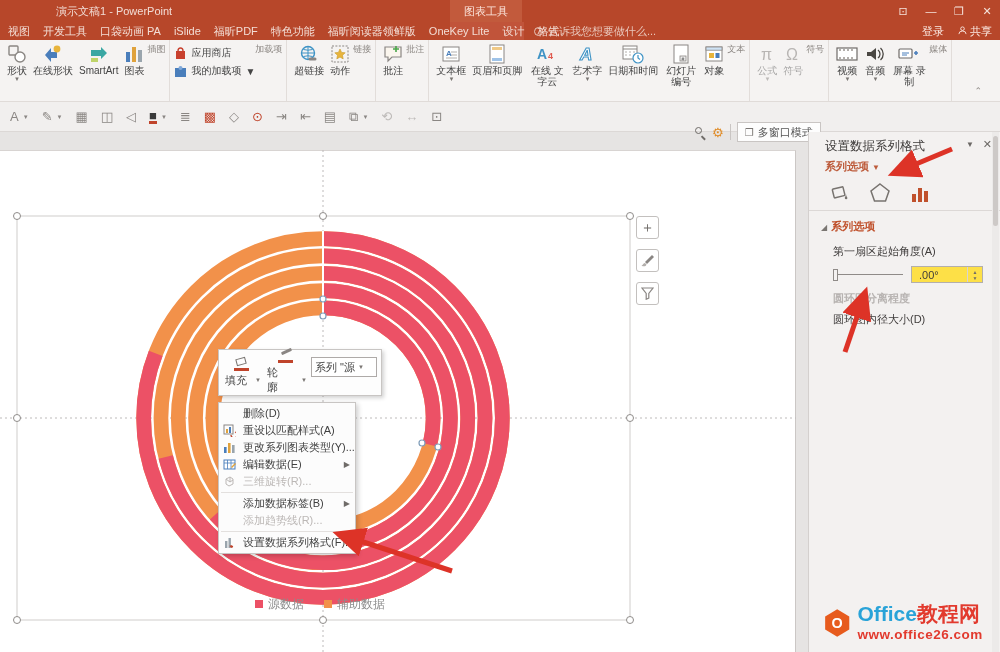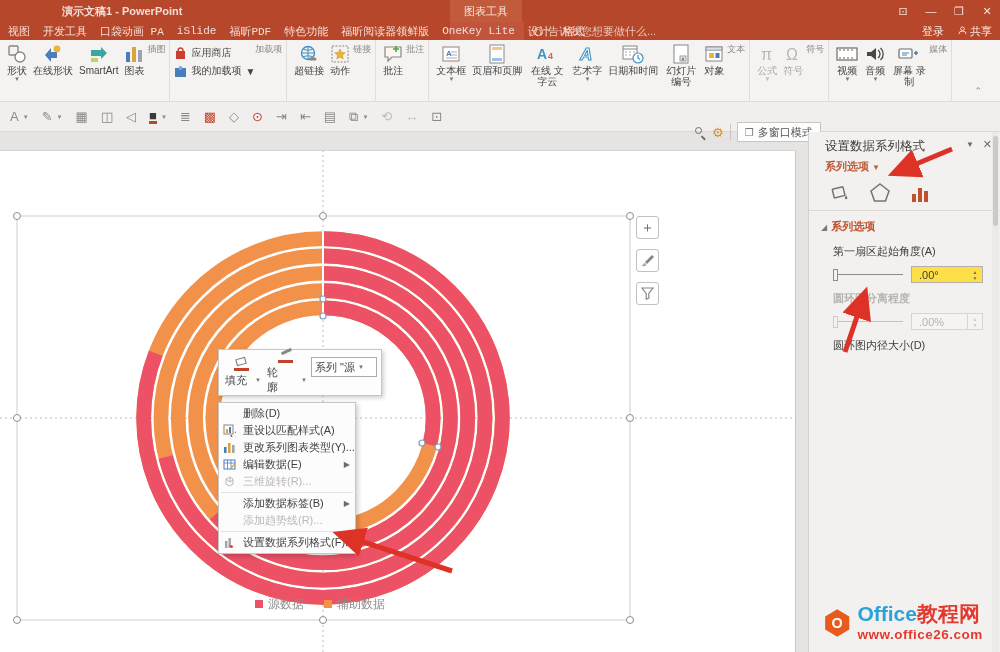--- a/index.html
+++ b/index.html
@@ -1,30 +1,30 @@
 <!DOCTYPE html>
 <html><head>
 <meta charset="utf-8">
 <style>
   * { margin:0; padding:0; box-sizing:border-box; }
   html,body { width:1000px; height:652px; overflow:hidden; }
   body { position:relative; font-family:"Liberation Sans","DejaVu Sans",sans-serif; background:#e6e4e3; }
 
   
   .titlebar { position:absolute; left:0; top:0; width:1000px; height:22px; background:#b7472a; color:#f2ddd6; font-size:11px; }
-  .titlebar .doc-title { position:absolute; left:62px; top:4px;font-weight:bold; }
+  .titlebar .doc-title { position:absolute; left:56px; top:4px; }
   .ctx-group { position:absolute; left:450px; top:0; width:72px; height:22px; background:#c25a3c; color:#fbe3d9; text-align:center; line-height:22px; font-size:11px; }
   .win-controls { position:absolute; right:6px; top:0; height:22px; display:flex; gap:14px; align-items:center; color:#f5e3dc; font-size:11px; }
   .win-controls span { width:14px; text-align:center; cursor:default; }
 
   
   .tabrow { position:absolute; left:0; top:22px; width:1000px; height:18px; background:#b7472a; font-size:11px; color:#f3ddd5; }
   .ctx-band { position:absolute; left:450px; top:0; width:74px; height:18px; background:#c1543a; }
   .tabs { position:absolute; left:8px; top:0; height:18px; display:flex; gap:13px; align-items:center; white-space:nowrap; }
-  .tabs span { position:relative; z-index:2;font-family:Liberation Mono, monospace; }
+  .tabs span { position:relative; z-index:2; }
   .tellme { position:absolute; left:534px; top:0; height:18px; display:flex; align-items:center; gap:5px; color:#e9c6ba; }
   .bulb { width:9px; height:9px; border:1px solid #e9c6ba; border-radius:50%; display:inline-block; }
   .account { position:absolute; right:8px; top:0; height:18px; display:flex; gap:14px; align-items:center; color:#fbe9e2; }
   .person-icon { display:inline-block; width:9px; height:9px; }
 
   
   .ribbon { position:absolute; left:0; top:40px; width:1000px; height:62px; background:#f5f3f2; border-bottom:1px solid #e0dbd8; display:flex; }
   .rgroup { display:flex; flex-direction:row; border-right:1px solid #e2ddda; padding:2px 4px 0 4px; }
   .ritems { display:flex; flex:1; align-items:flex-start; }
   .rname { text-align:center; font-size:9px; color:#8d8884; padding:1px 0 2px; }
@@ -634,33 +634,20 @@
     <span class="spin">
       <span>.00°</span>
       <span class="spin-btns">
           <span>▲</span>
           <span>▼</span>
         </span>
     </span>
   </div>
 
   <div class="fld dis">圆环图分离程度</div>
-  <div class="frow dis">
-    <span class="track">
-        <i></i>
-        <span class="thumb" style="left:0%"></span>
-      </span>
-    <span class="spin">
-      <span>.00%</span>
-      <span class="spin-btns">
-          <span>▲</span>
-          <span>▼</span>
-        </span>
-    </span>
-  </div>
 
   <div class="fld">圆环图内径大小(D)</div>
   <div class="p-scroll">
       <i></i>
     </div>
 </div>
 
 <div class="wm">
   <svg width="46" height="50" viewBox="0 0 46 50">
       <polygon points="23,1 44,13.5 44,36.5 23,49 2,36.5 2,13.5" fill="#e75b1d"></polygon>

